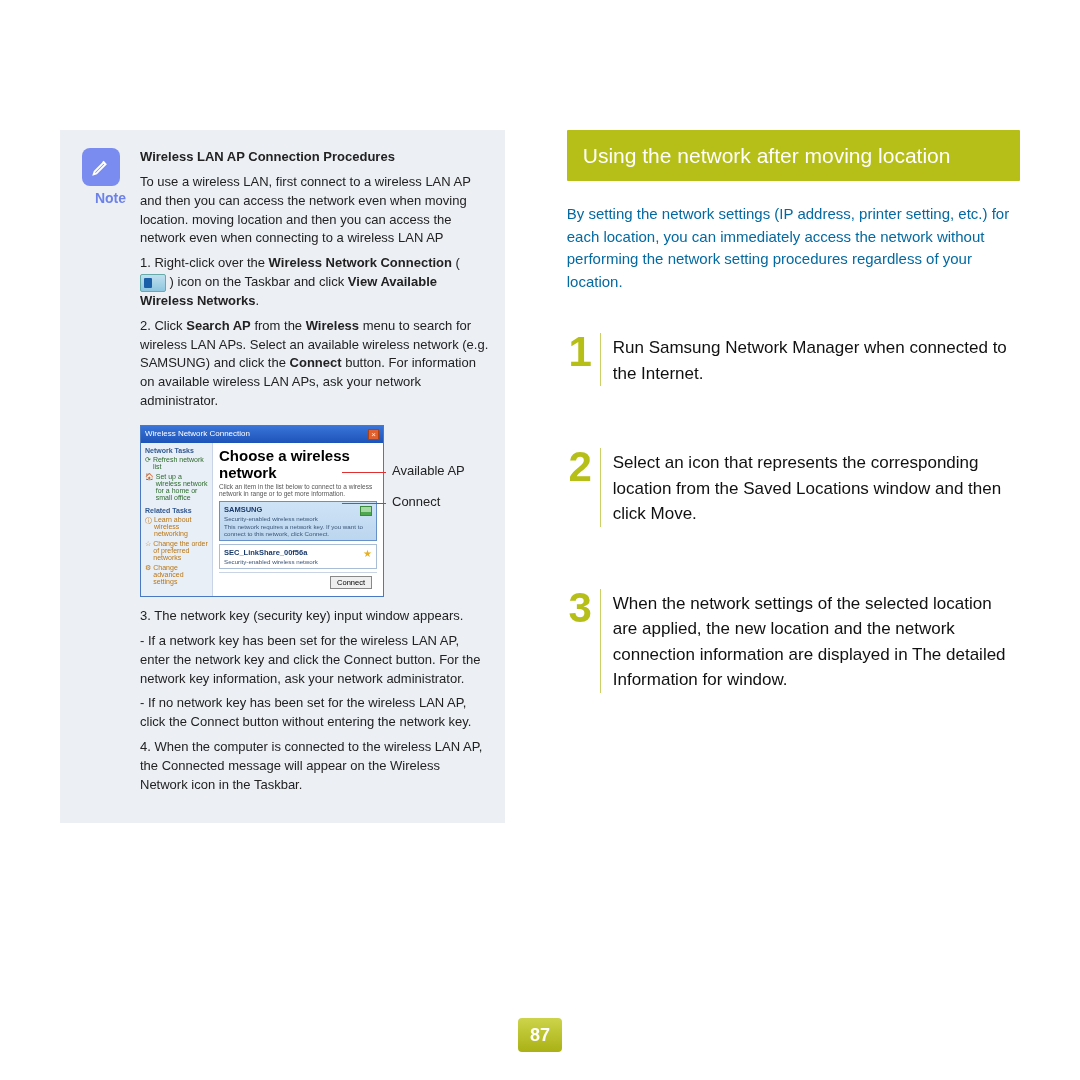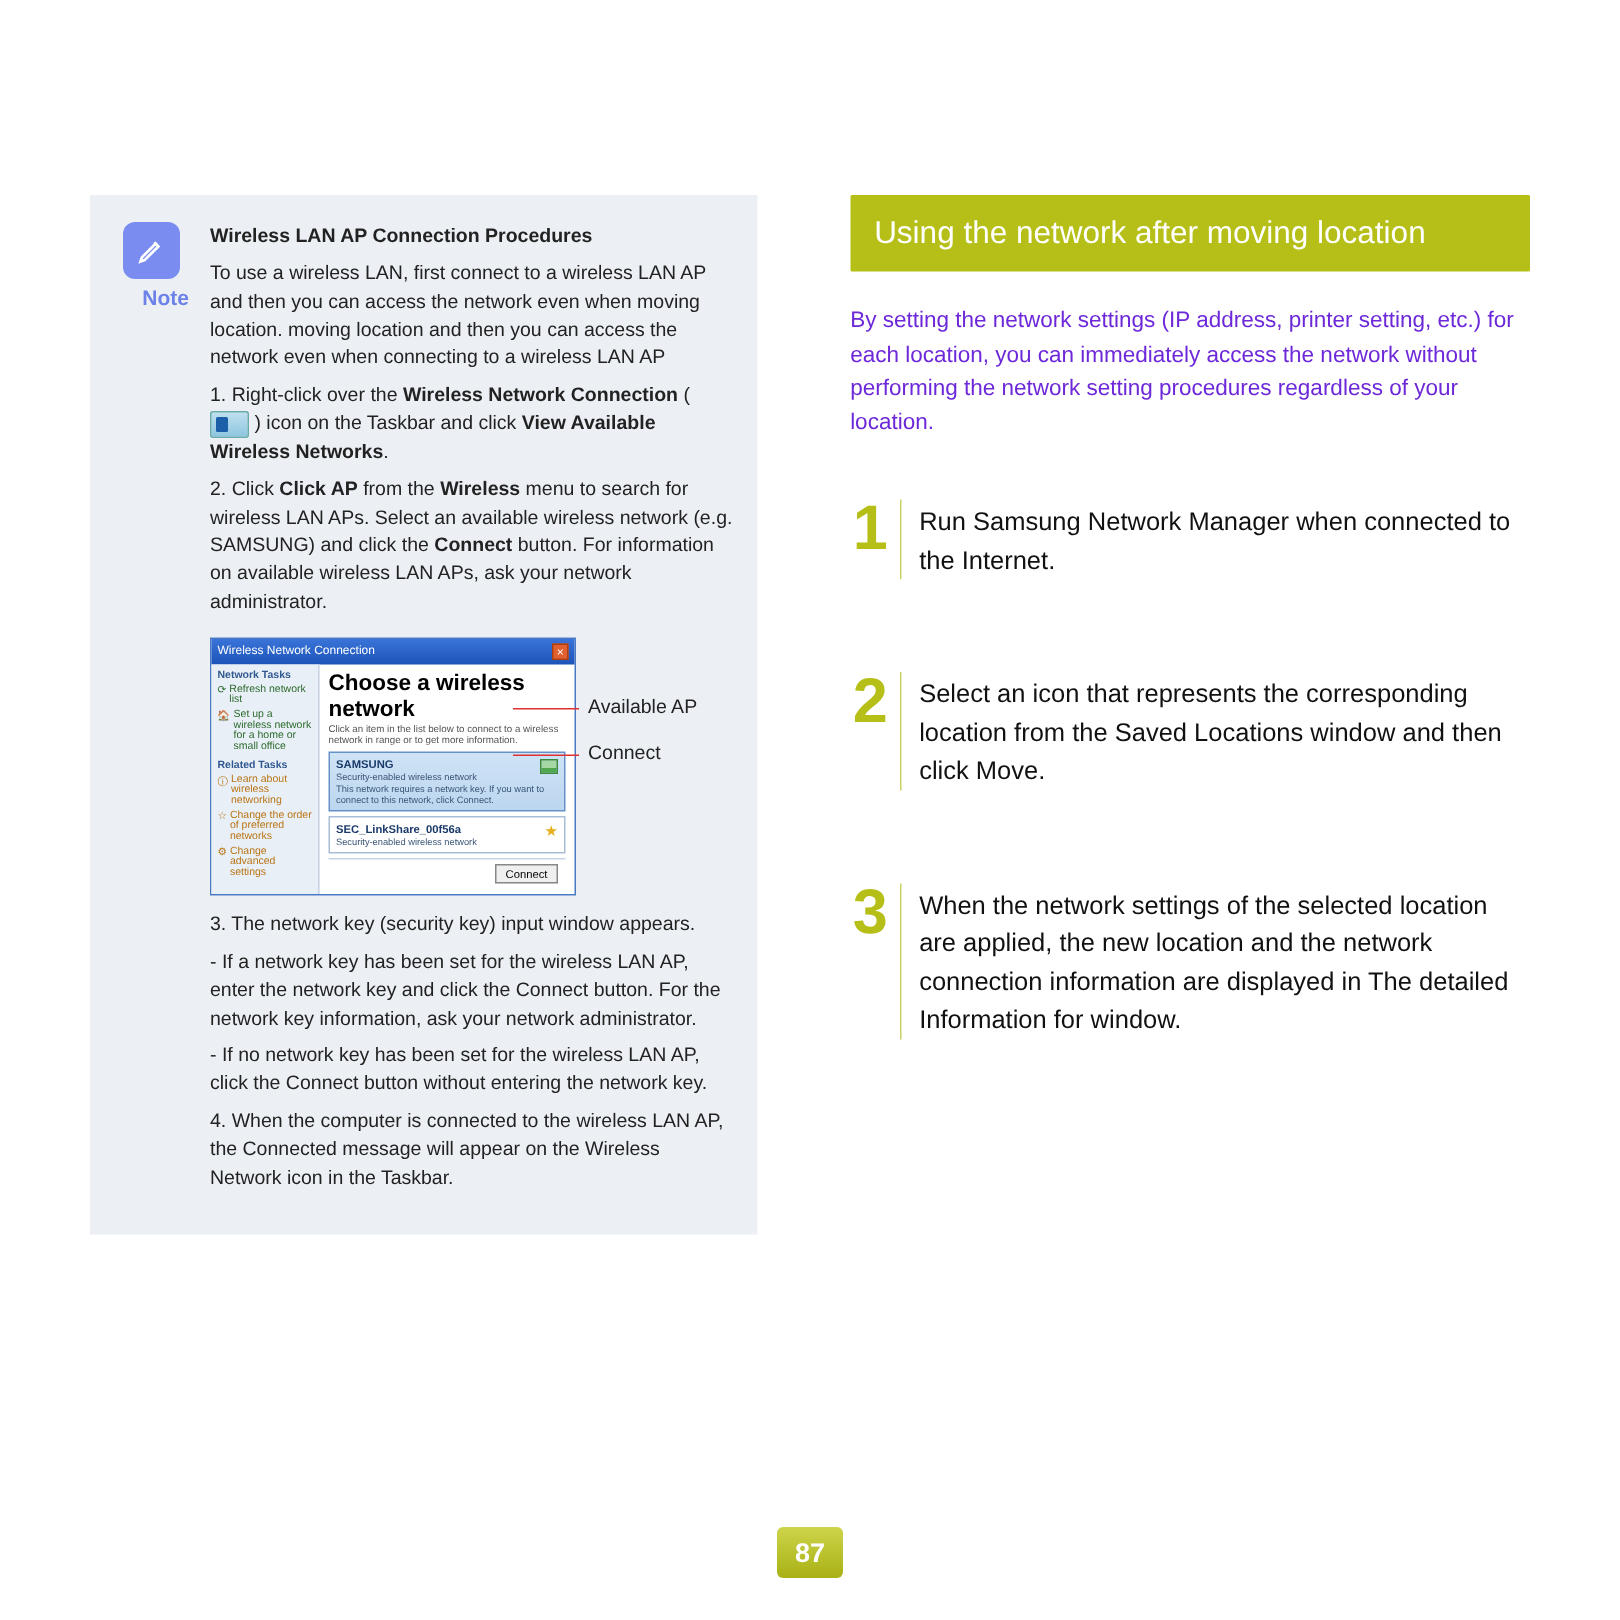--- a/index.html
+++ b/index.html
@@ -87,21 +87,21 @@
   .section-title {
     background: #b6bf17;
     color: #fff;
     font-size: 21px;
     font-weight: normal;
     padding: 12px 16px;
     line-height: 1.3;
     border-radius: 1px;
     margin-bottom: 22px;
   }
-  .section-intro { font-size: 15px; line-height: 1.5; color: #6d28d9; margin-bottom: 40px;}
+  .section-intro { font-size: 15px; line-height: 1.5; color: #0369a1; margin-bottom: 40px;}
   .step { display:flex; gap: 12px; margin-bottom: 62px; }
   .step-num {
     font-size: 42px; font-weight: bold; color: #b6bf17;
     line-height: 0.9; padding-right: 6px; border-right: 1px solid #c9d065;
     min-width: 34px; text-align: center;
   }
   .step-txt { font-size: 17px; line-height: 1.5; color: #111; padding-top:2px;}
   .page-num-wrap{
     position:absolute; bottom:28px; left:50%; transform:translateX(-50%);
     width:44px; height:34px; border-radius:4px;
@@ -126,21 +126,21 @@
         </div>
         <div class="note-label">Note</div>
       </div>
       <div class="note-body">
         <p><b>Wireless LAN AP Connection Procedures</b></p>
         <p>To use a wireless LAN, first connect to a wireless LAN AP and then you can access the network even when moving location. moving location and then you can access the network even when connecting to a wireless LAN AP</p>
         <p>
           <span>1. Right-click over the </span><b>Wireless Network Connection</b><span> ( </span><span class="taskbar-icon"></span><span> ) icon on the Taskbar and click </span><b>View Available Wireless Networks</b><span>.</span>
         </p>
         <p>
-          <span>2. Click </span><b>Click AP</b><span> from the </span><b>Wireless</b><span> menu to search for wireless LAN APs. Select an available wireless network (e.g. SAMSUNG) and click the </span><b>Connect</b><span> button. For information on available wireless LAN APs, ask your network administrator.</span>
+          <span>2. Click </span><b>Search AP</b><span> from the </span><b>Wireless</b><span> menu to search for wireless LAN APs. Select an available wireless network (e.g. SAMSUNG) and click the </span><b>Connect</b><span> button. For information on available wireless LAN APs, ask your network administrator.</span>
         </p>
       </div>
     </div>
 
     <div class="screenshot-wrap">
       <div class="wnc">
         <div class="wnc-title">
           <span>Wireless Network Connection</span>
           <span class="close">×</span>
         </div>

